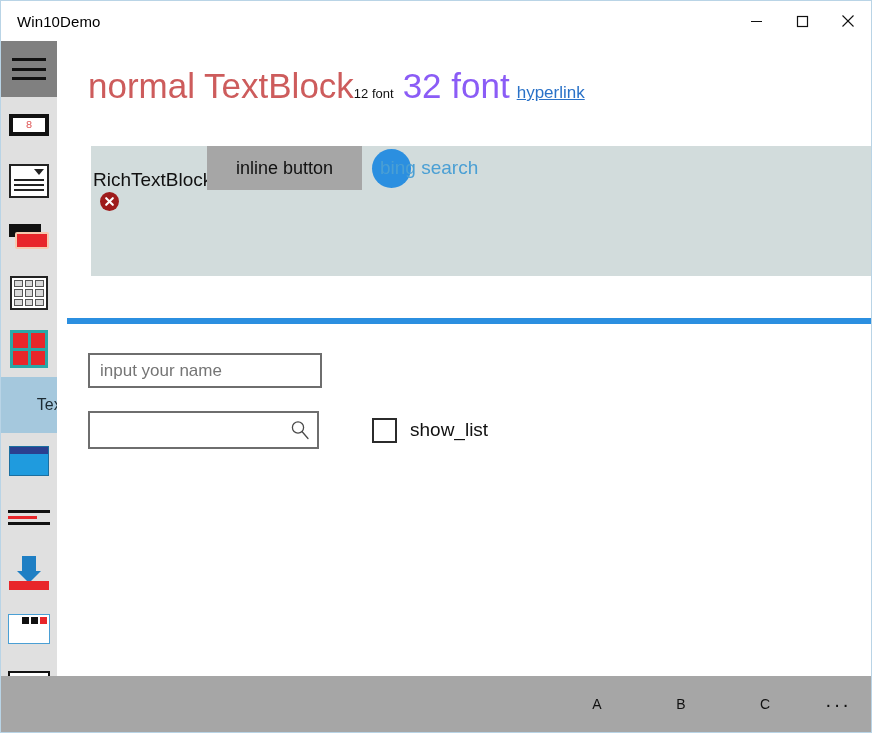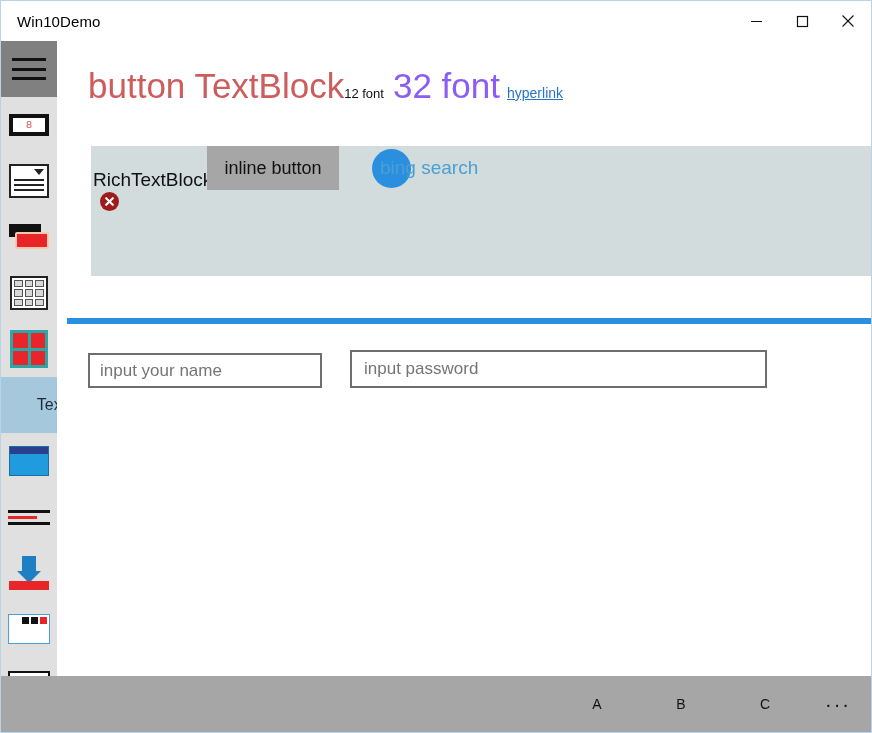--- a/index.html
+++ b/index.html
@@ -112,29 +112,29 @@
   }
 
   .headline-row{
     position:absolute;left:31px;top:27px;right:0;height:60px;
     display:flex;align-items:baseline;
   }
   .normal-tb{font-size:35px;color:#cd5c5c;line-height:1;white-space:nowrap;}
   .font-group{display:flex;align-items:baseline;white-space:nowrap;}
   .f12{font-size:13px;color:#111;}
   .f32{font-size:35px;color:#8b5cf6;margin-left:9px;line-height:1;}
-  .hyperlink{font-size:14px;color:#2a72c8;text-decoration:underline;margin-left:7px;cursor:pointer;}
+  .hyperlink{font-size:17px;color:#2a72c8;text-decoration:underline;margin-left:7px;cursor:pointer;}
 
   .rich-panel{
     position:absolute;left:34px;top:105px;right:0;height:130px;
     background:#d2dcdc;
   }
   .rtb-label{font-size:19px;color:#111;position:absolute;left:2px;top:23px;white-space:nowrap;}
   .inline-button{
-    position:absolute;left:116px;top:0px;width:132px;height:44px;
+    position:absolute;left:116px;top:0px;width:155px;height:44px;
     background:#a6a6a6;border:none;color:#111;font-size:18px;
     display:flex;align-items:center;justify-content:center;cursor:default;
     font-family:"Liberation Sans","DejaVu Sans",sans-serif;
   }
   .blue-dot{
     position:absolute;left:281px;top:3px;width:39px;height:39px;border-radius:50%;
     background:#2b8fe0;
   }
   .bing-link{
     position:absolute;left:289px;top:11px;font-size:19px;color:#4a9fd4;
@@ -321,21 +321,21 @@
         <div class="rail-item">
           <div class="ic ic-media"></div>
         </div>
 
       </div>
     </div>
 
     <div class="content">
 
       <div class="headline-row">
-        <div class="normal-tb">button TextBlock</div>
+        <div class="normal-tb">normal TextBlock</div>
         <div class="font-group">
           <span class="f12">12 font</span>
           <span class="f32">32 font</span>
           <span class="hyperlink">hyperlink</span>
         </div>
       </div>
 
       <div class="rich-panel">
         <div class="rtb-label">RichTextBlock</div>
 
@@ -350,23 +350,36 @@
             <line x1="3.2" y1="3.2" x2="9.8" y2="9.8" stroke="#fff" stroke-width="2.1" stroke-linecap="round"></line>
             <line x1="9.8" y1="3.2" x2="3.2" y2="9.8" stroke="#fff" stroke-width="2.1" stroke-linecap="round"></line>
           </svg>
         </div>
       </div>
 
       <div class="blue-rule"></div>
 
       <div class="field-row-1">
         <input class="tb-name" type="text" placeholder="input your name" style="">
-        <input class="tb-pass" type="text" placeholder="input password" style="">
-      </div>
-
+      </div>
+
+      <div class="field-row-2">
+        <div class="search-wrap">
+          <input class="tb-search" type="text" placeholder="" style="">
+          <svg class="search-icon" viewBox="0 0 22 22">
+            <circle cx="9" cy="8.5" r="5.6" fill="none" stroke="#4a4a4a" stroke-width="1.3"></circle>
+            <line x1="13.2" y1="12.8" x2="19" y2="19.5" stroke="#4a4a4a" stroke-width="1.3" stroke-linecap="round"></line>
+          </svg>
+        </div>
+
+        <div class="chk-wrap">
+          <div class="chk-box"></div>
+          <div class="chk-label">show_list</div>
+        </div>
+      </div>
 
     </div>
   </div>
 
   <div class="appbar">
     <div class="appbar-btn">A</div>
     <div class="appbar-btn">B</div>
     <div class="appbar-btn">C</div>
     <div class="appbar-more">···</div>
   </div>

